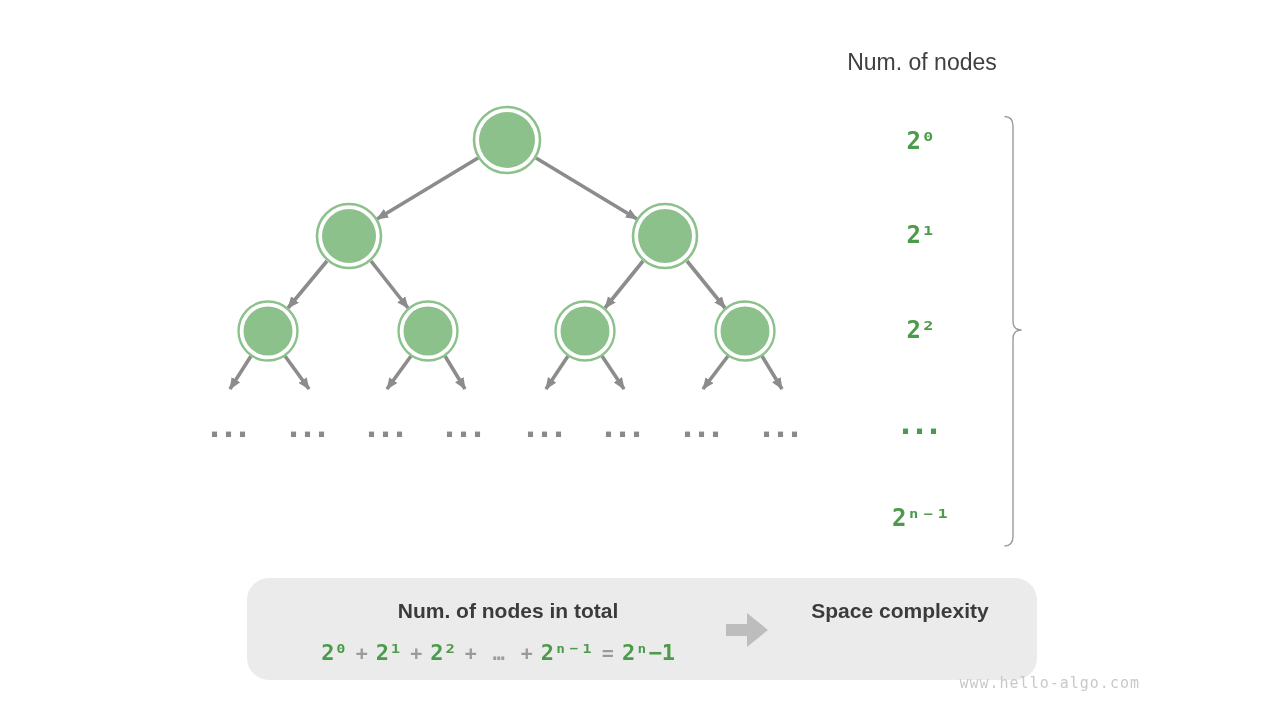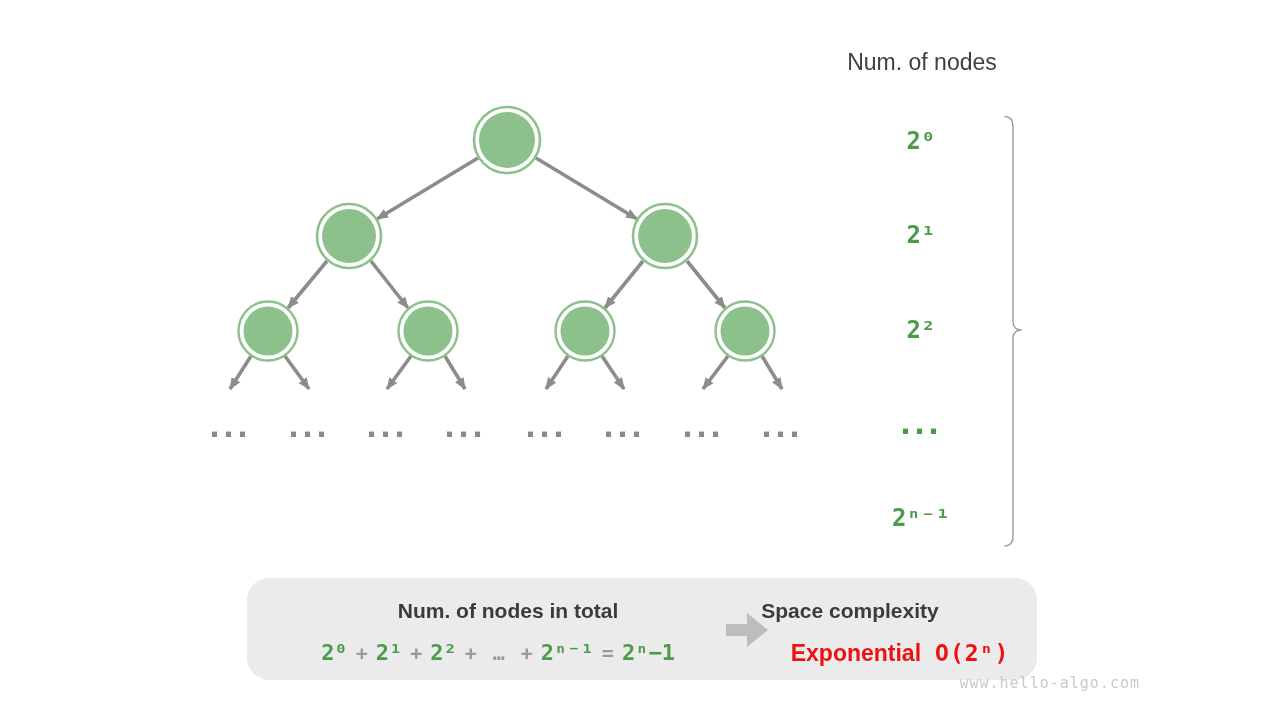--- a/index.html
+++ b/index.html
@@ -141,20 +141,17 @@
   <div class="abs tree-dots center-anchor" style="left:546px;top:427px;">...</div>
   <div class="abs tree-dots center-anchor" style="left:624px;top:427px;">...</div>
   <div class="abs tree-dots center-anchor" style="left:703px;top:427px;">...</div>
   <div class="abs tree-dots center-anchor" style="left:782px;top:427px;">...</div>
 
   <div class="abs box-title center-anchor" style="left:508px;top:611px;">Num. of nodes in total</div>
   <div class="abs formula center-anchor" style="left:498px;top:652px;">
     <span class="tok-g">2⁰</span><span class="tok-o">+</span><span class="tok-g">2¹</span><span class="tok-o">+</span><span class="tok-g">2²</span><span class="tok-o">+</span><span class="tok-o">…</span><span class="tok-o">+</span><span class="tok-g">2ⁿ⁻¹</span><span class="tok-o">=</span><span class="tok-g">2ⁿ−1</span>
   </div>
 
-  <div class="abs box-title center-anchor" style="left:850px;top:611px;">Space complexity</div>
-  <div class="abs complexity center-anchor" style="left:900px;top:653px;">
-    <span class="cx-name">Exponential</span><span class="cx-notation">O(2ⁿ)</span>
-  </div>
+  <div class="abs box-title center-anchor" style="left:900px;top:611px;">Space complexity</div>
 
   <div class="abs watermark" style="right:56px;top:674px;">www.hello-algo.com</div>
 
 </div>
 
 </body></html>

